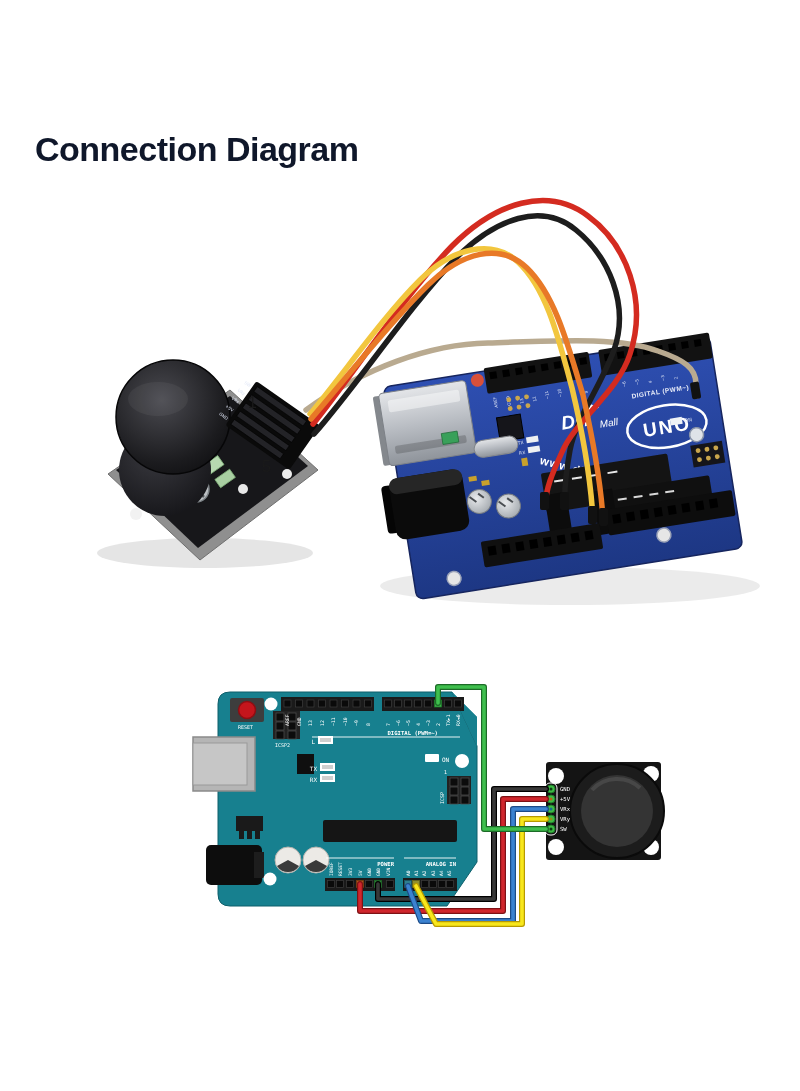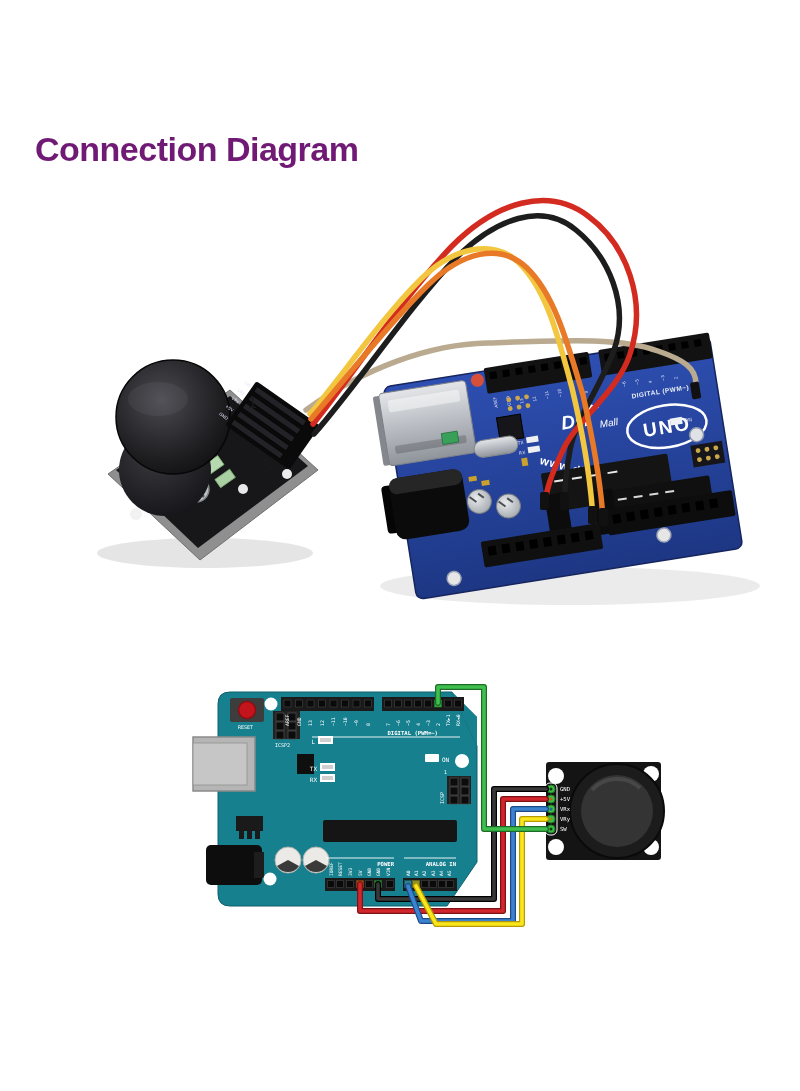--- a/index.html
+++ b/index.html
@@ -1,19 +1,19 @@
 <!DOCTYPE html>
 <html><head>
 <meta charset="utf-8">
 <style>
   html,body{margin:0;padding:0;background:#fff;}
   #page{position:relative;width:800px;height:1091px;background:#ffffff;overflow:hidden;
         font-family:"Liberation Sans",sans-serif;}
   #title{position:absolute;left:35px;top:130px;font-size:34px;font-weight:700;
-         letter-spacing:-0.5px;color:#701a75;}
+         letter-spacing:-0.5px;color:#0f172a;}
   svg{position:absolute;left:0;top:0;}
   .silk{font-family:"DejaVu Sans Mono",monospace;fill:#ffffff;}
   .photo-silk{font-family:"DejaVu Sans",sans-serif;fill:#dfe5f5;}
 </style>
 </head>
 <body>
 
 <div id="page">
   <div id="title">Connection Diagram</div>
 

